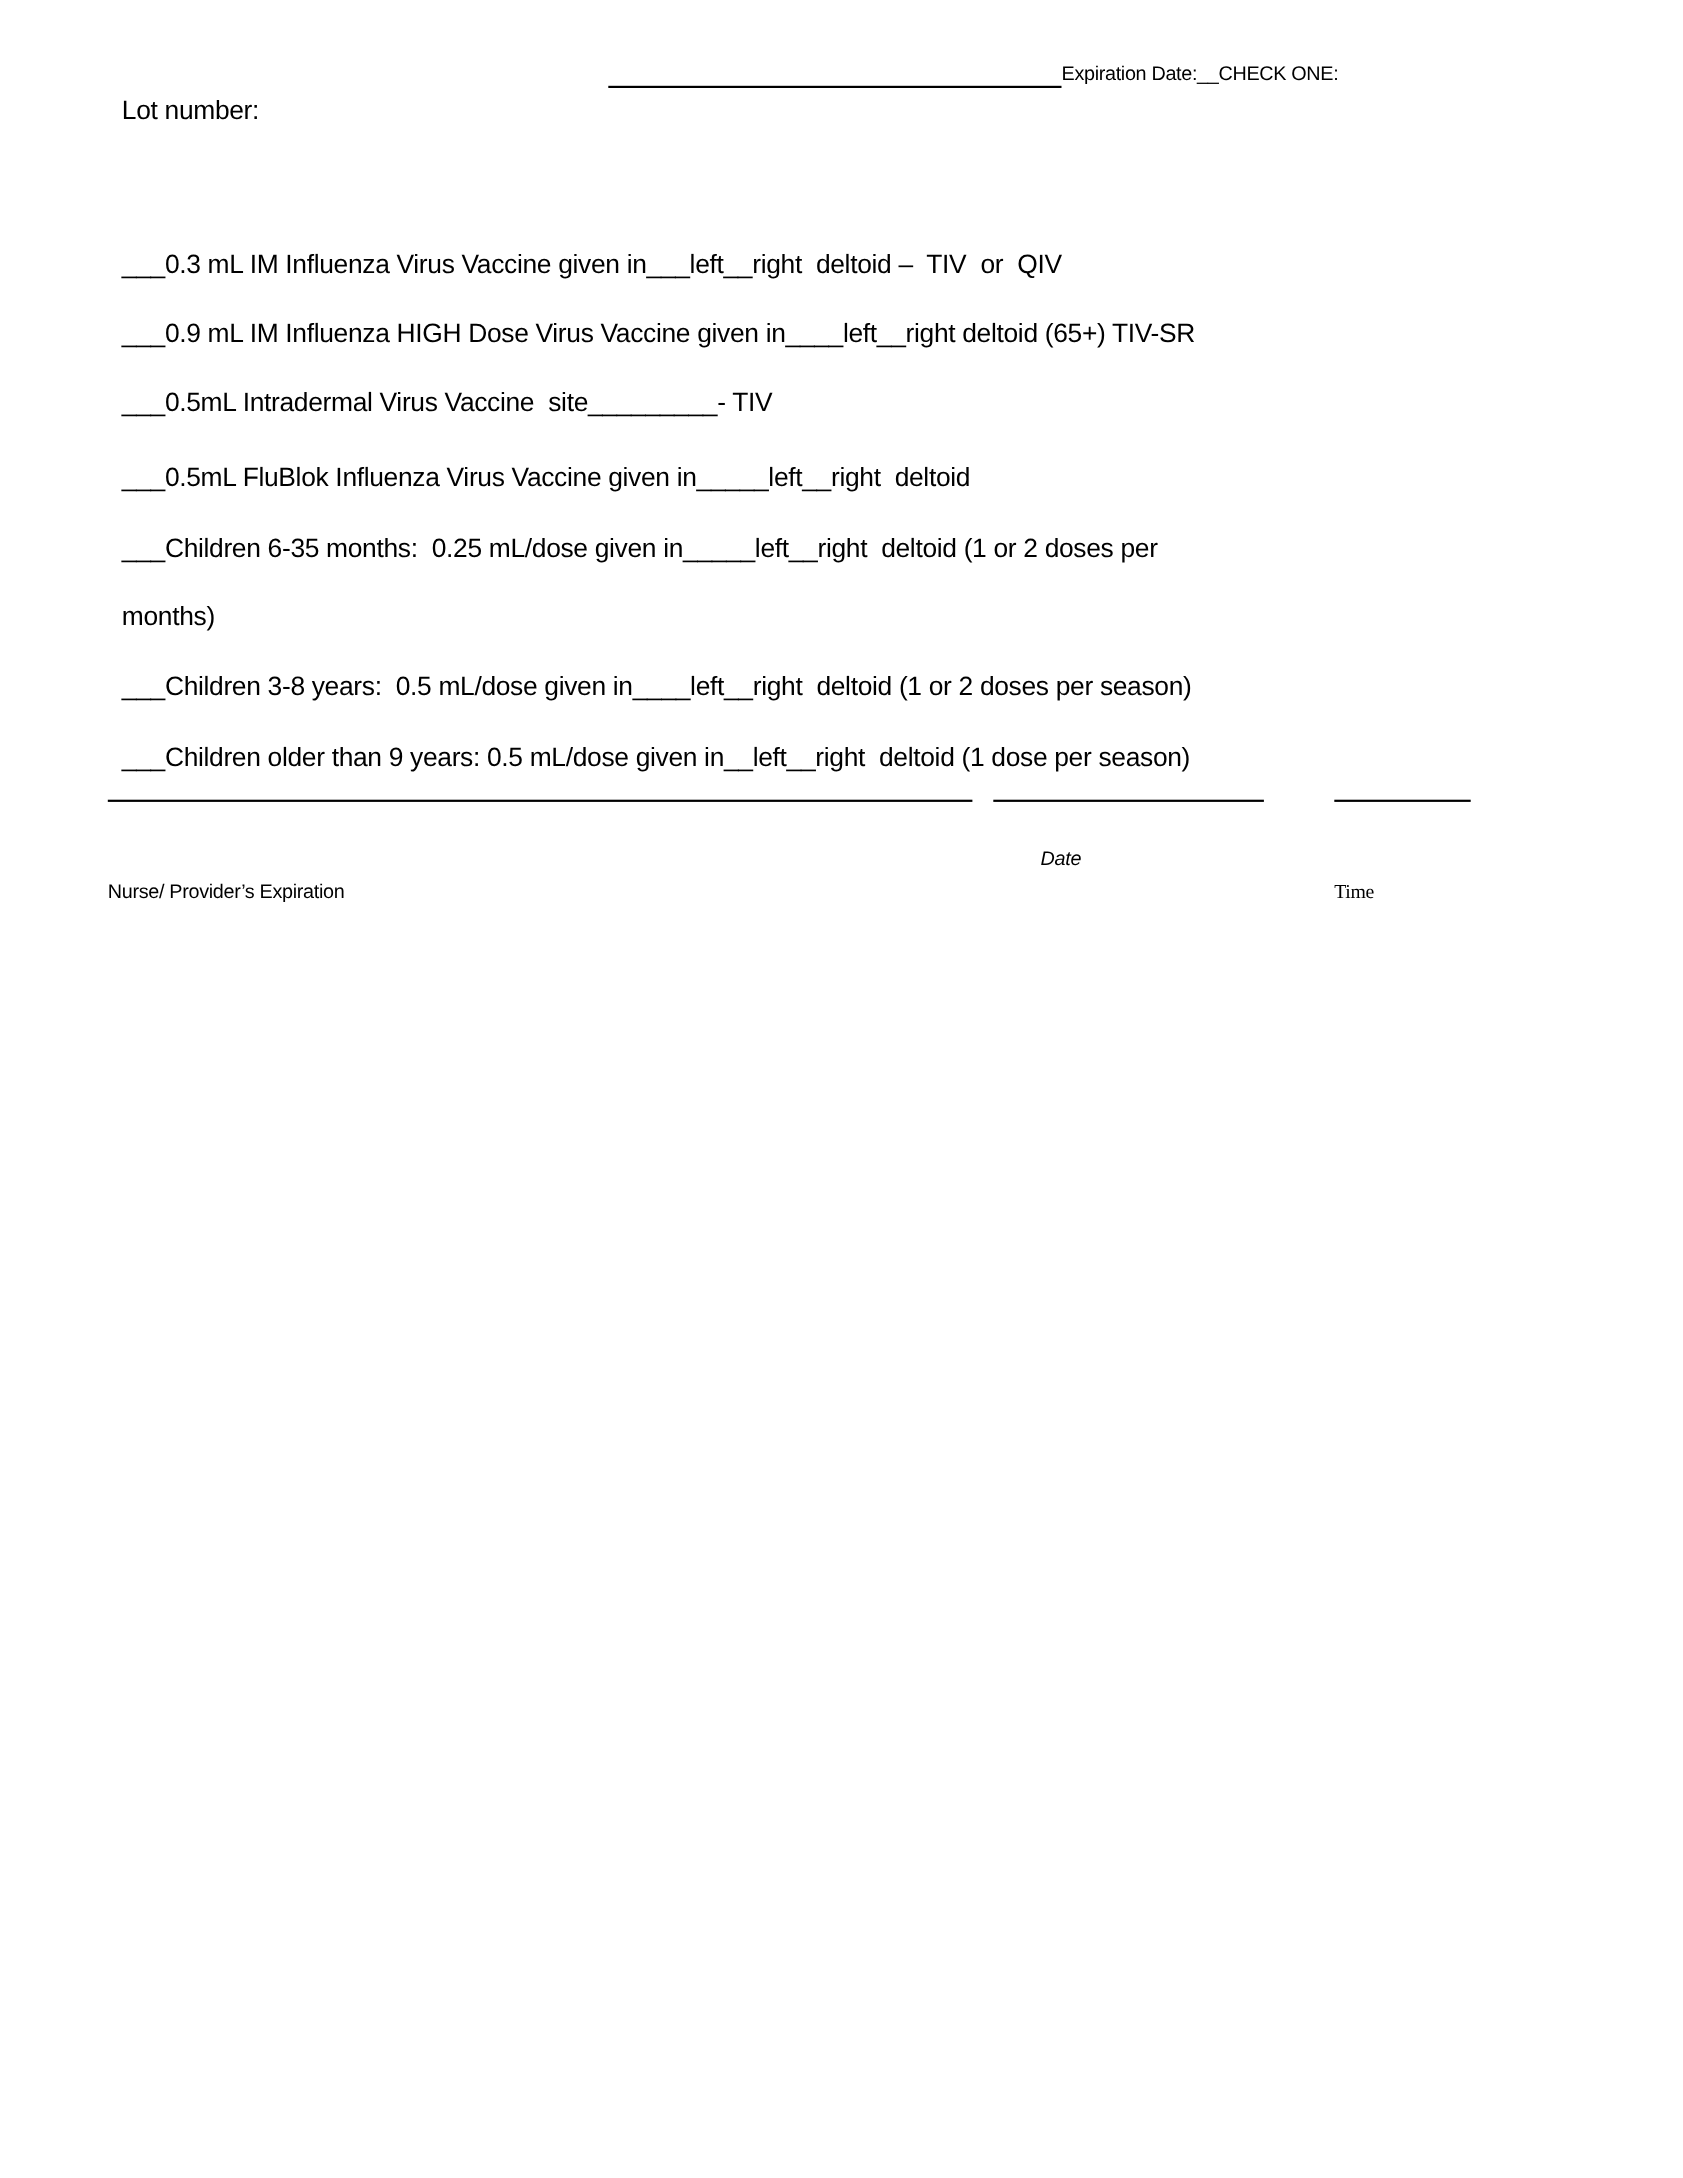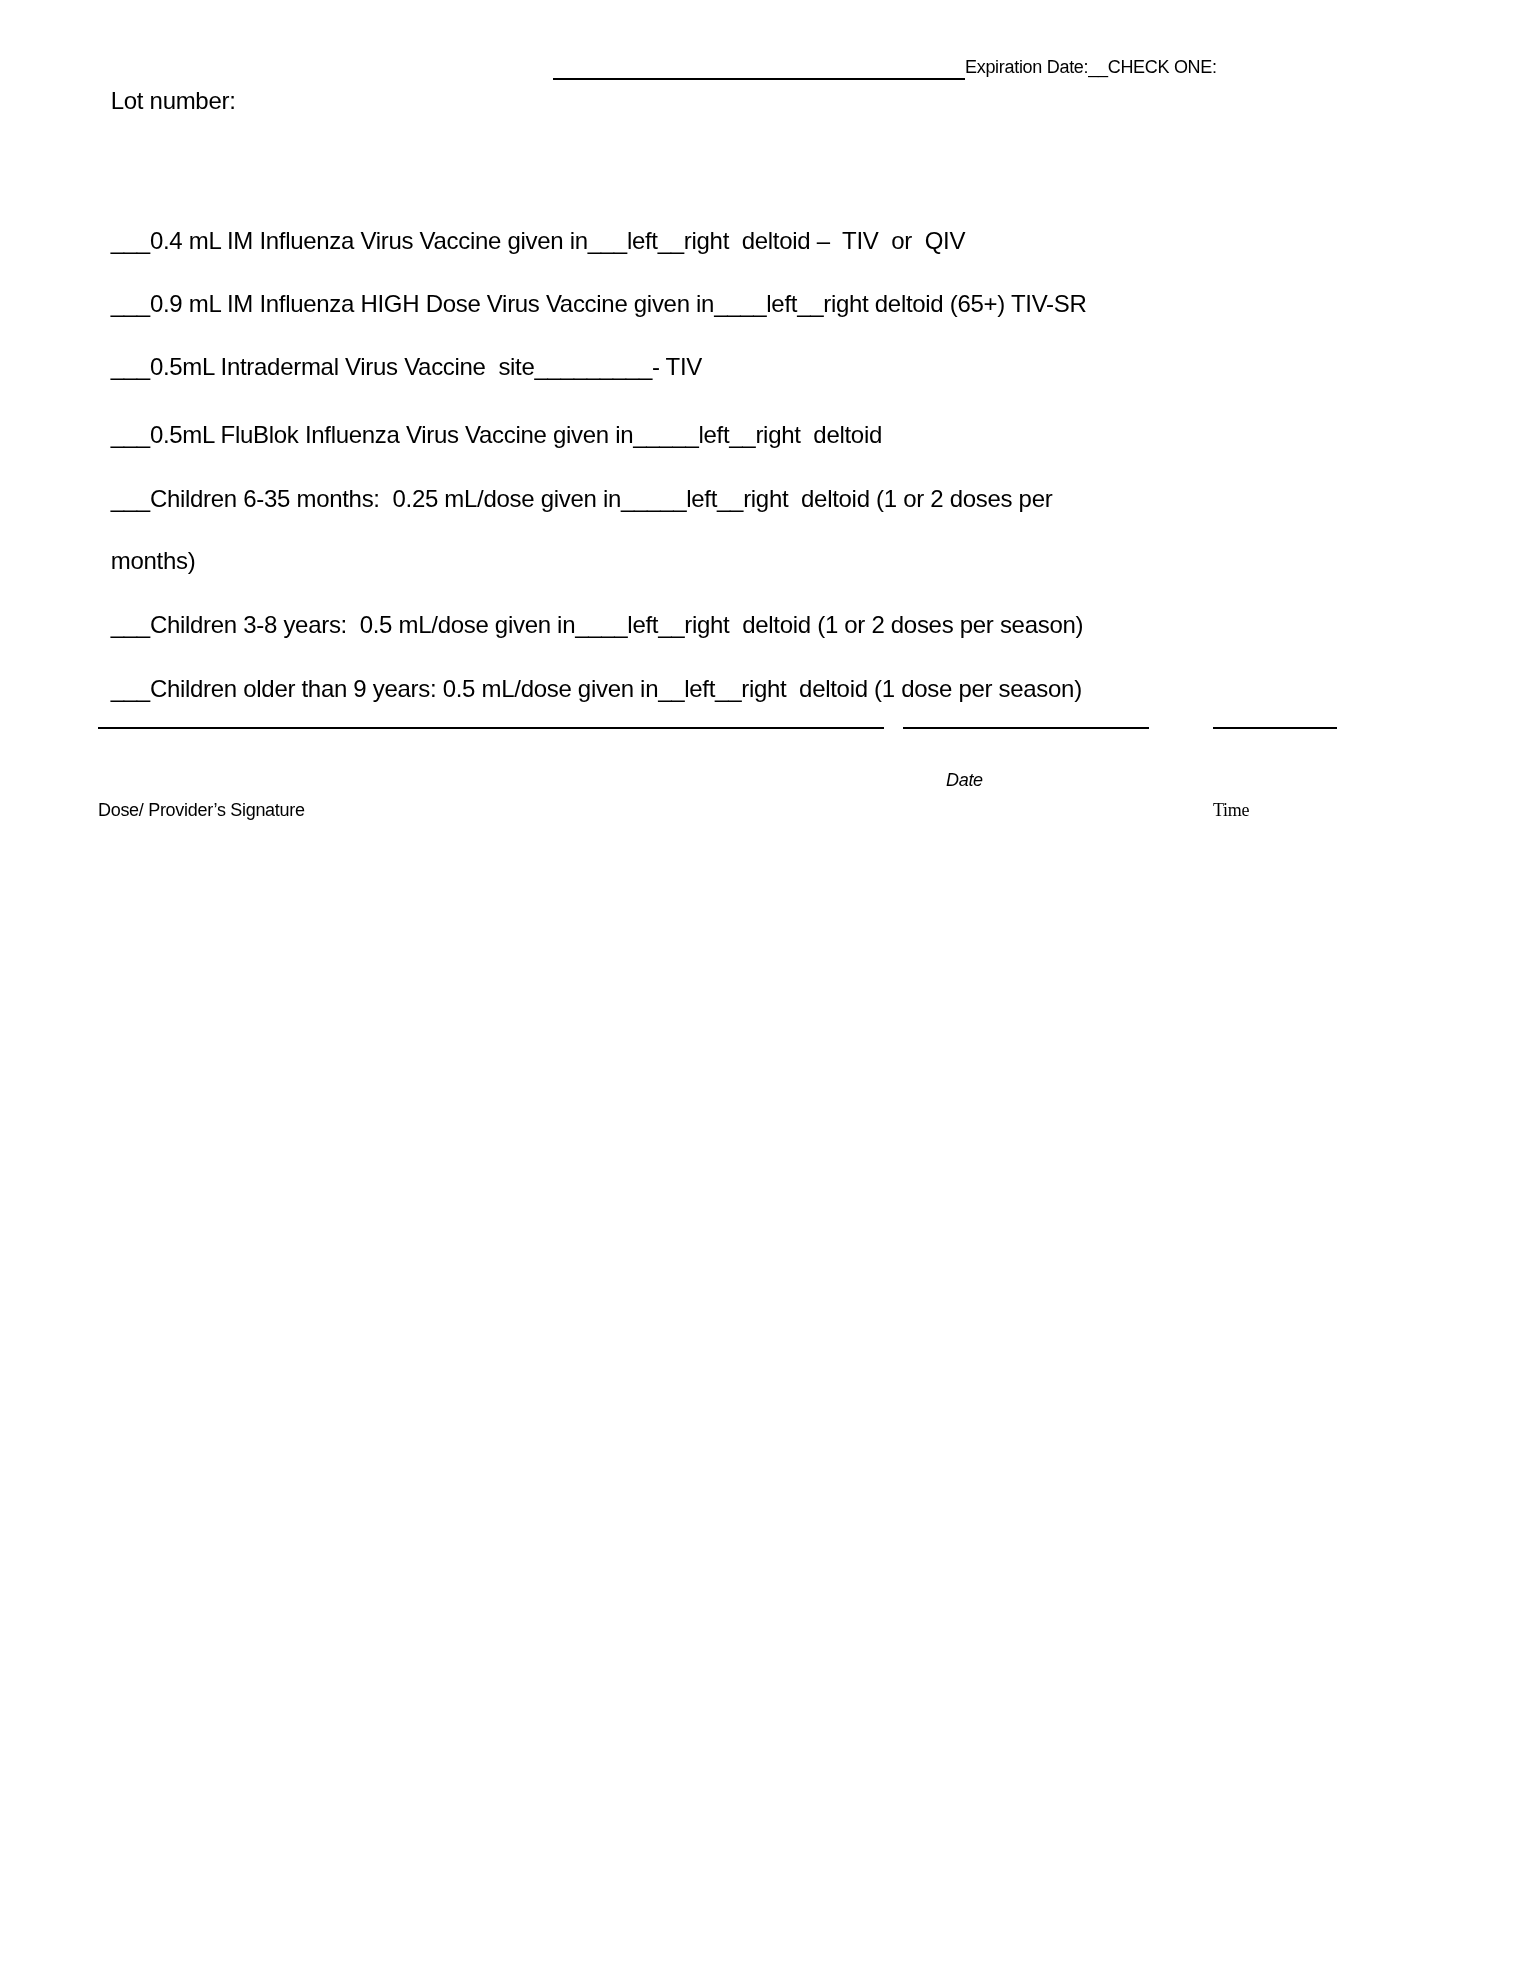--- a/index.html
+++ b/index.html
@@ -14,21 +14,21 @@
 </head>
 <body>
 
 <div class="line" style="top:50px;">
   <span>Lot number:</span>
 </div>
 <div class="rule" style="left:553px; top:78px; width:412px;"></div>
 <div class="lbl" style="left:965px; top:50px;"><span>Expiration Date:</span><span>__</span><span>CHECK ONE:</span></div>
 
 <div class="line" style="top:190px;">
-  <span class="fit" style="width:1160px;"><span>___</span><span>0.4 mL IM Influenza Virus Vaccine given in___left__right  deltoid –  TIV  or  QIV</span></span>
+  <span class="fit" style="width:1160px;"><span>___</span><span>0.3 mL IM Influenza Virus Vaccine given in___left__right  deltoid –  TIV  or  QIV</span></span>
 </div>
 <div class="line" style="top:253px;">
   <span>___</span><span>0.9 mL IM Influenza HIGH Dose Virus Vaccine given in____left__right deltoid (65+) TIV-SR</span>
 </div>
 <div class="line" style="top:316px;">
   <span>___</span><span>0.5mL Intradermal Virus Vaccine  site_________- TIV</span>
 </div>
 <div class="line" style="top:384px;">
   <span>___</span><span>0.5mL FluBlok Influenza Virus Vaccine given in_____left__right  deltoid</span>
 </div>
@@ -42,15 +42,15 @@
   <span>___</span><span>Children 3-8 years:  0.5 mL/dose given in____left__right  deltoid (1 or 2 doses per season)</span>
 </div>
 <div class="line" style="top:638px;">
   <span>___</span><span>Children older than 9 years: 0.5 mL/dose given in__left__right  deltoid (1 dose per season)</span>
 </div>
 
 <div class="rule" style="left:98px; top:727px; width:786px;"></div>
 <div class="rule" style="left:903px; top:727px; width:246px;"></div>
 <div class="rule" style="left:1213px; top:727px; width:124px;"></div>
 
-<div class="lbl" style="left:98px; top:793px;">Dose/ Provider’s Signature</div>
+<div class="lbl" style="left:98px; top:793px;">Nurse/ Provider’s Expiration</div>
 <div class="lbl" style="left:946px; top:763px;font-style:italic;">Date</div>
 <div class="lbl" style="left:1213px; top:793px;font-family:Liberation Serif, serif;">Time</div>
 
 </body></html>

